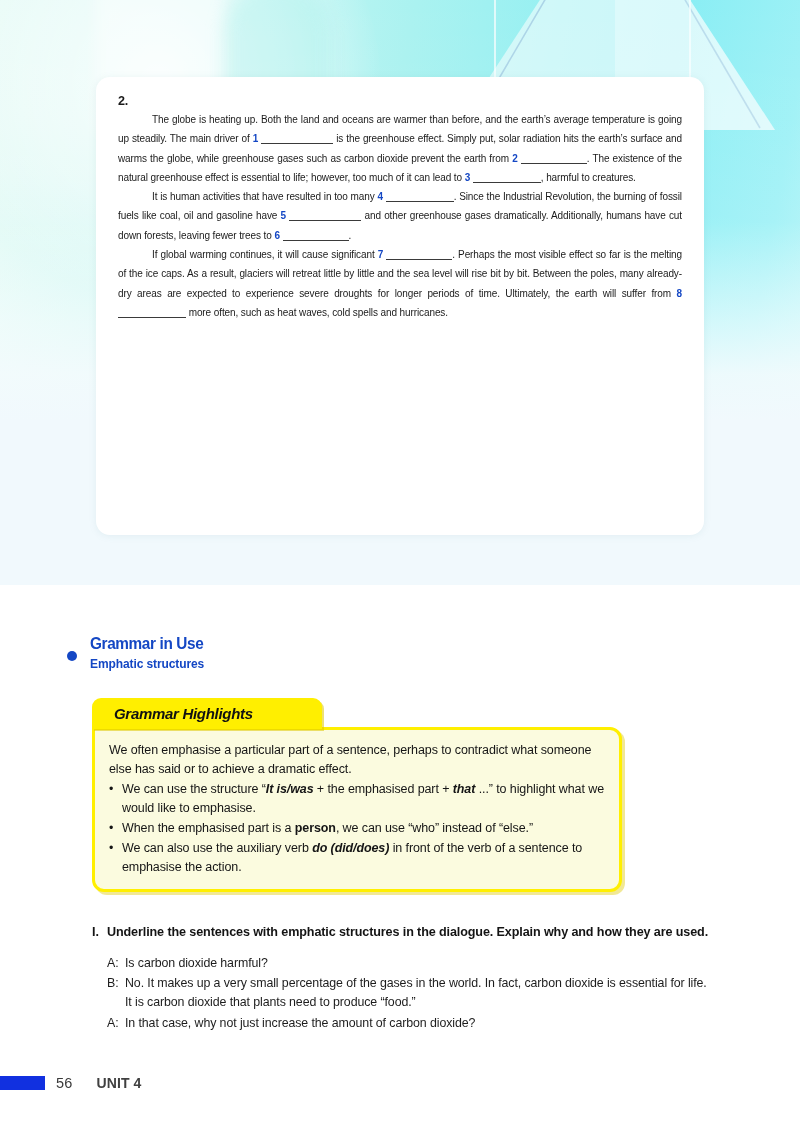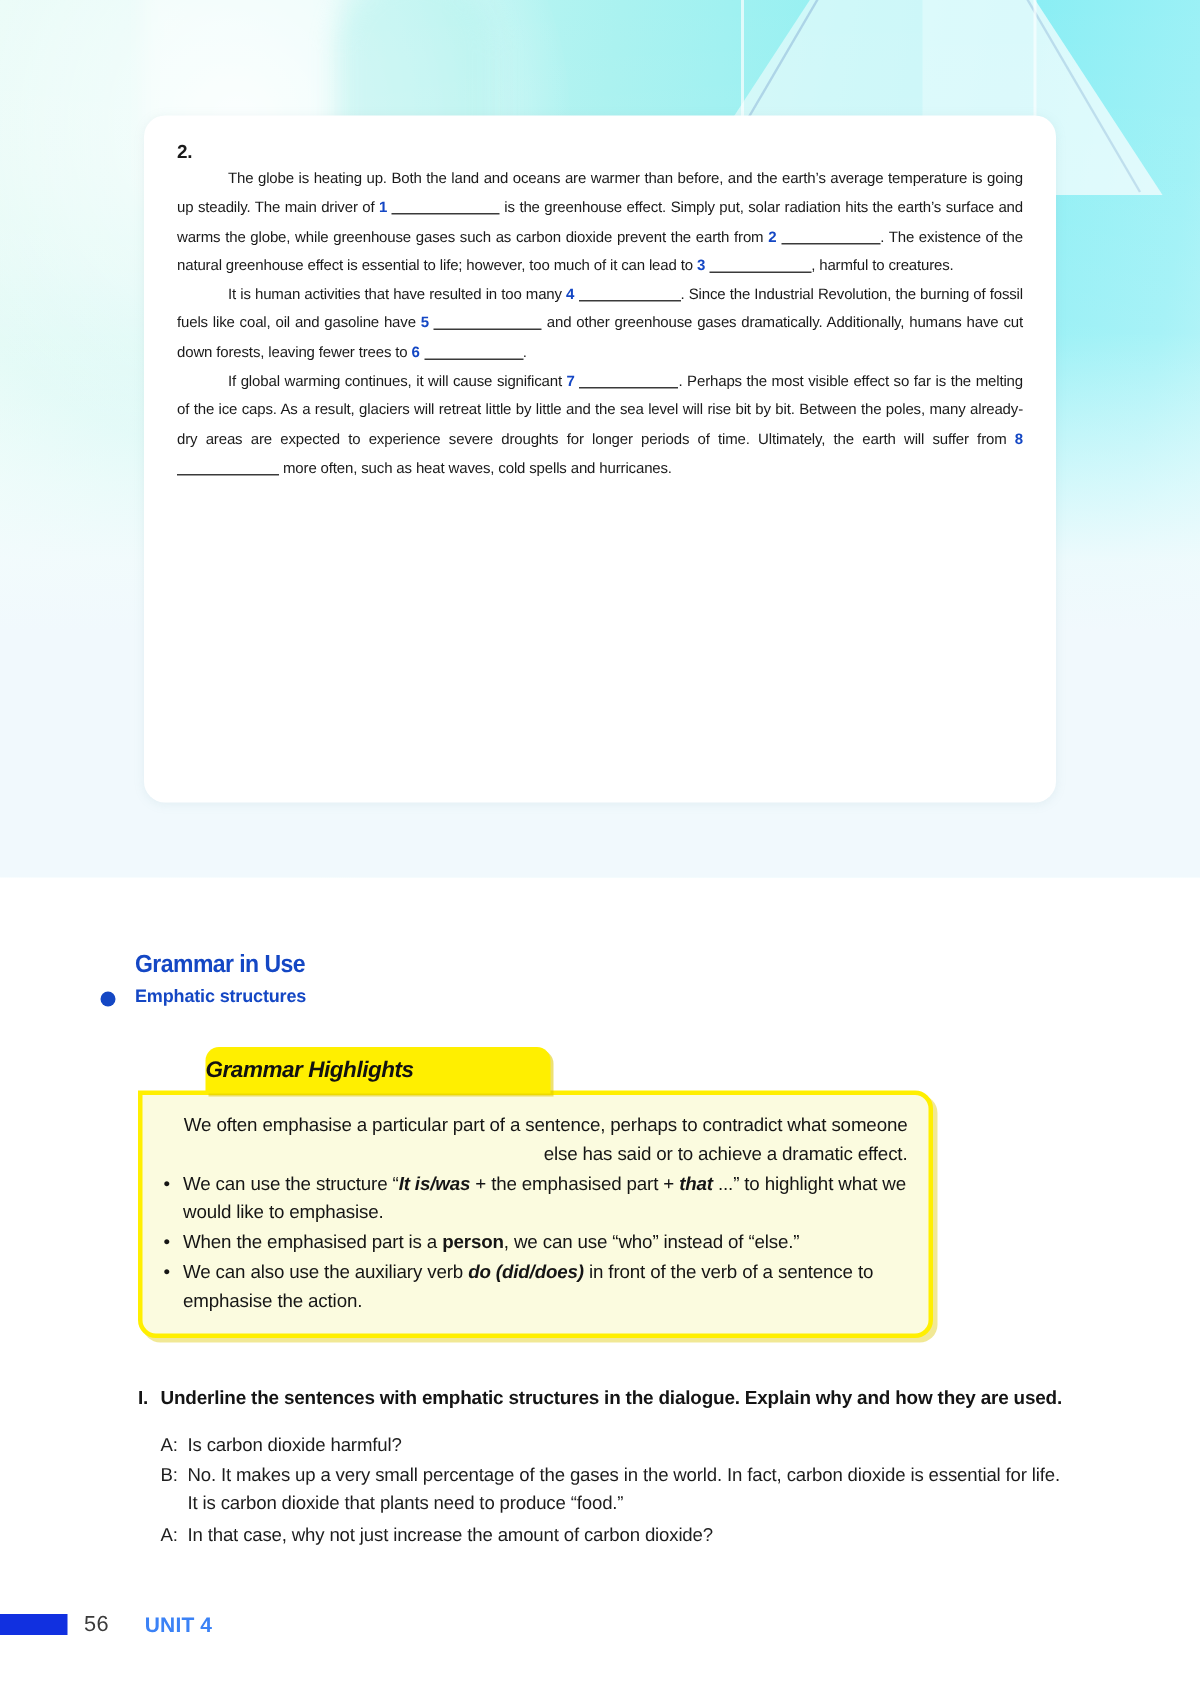--- a/index.html
+++ b/index.html
@@ -138,21 +138,21 @@
     position: absolute;
     left: 0; top: 585px;
     width: 800px;
     height: 547px;
     background: #ffffff;
   }
   #grammar-heading {
     position: absolute;
     left: 67px; top: 49px;
     display: flex;
-    align-items: flex-end;
+    align-items: center;
   }
   .gbullet {
     width: 10px; height: 10px;
     border-radius: 50%;
     background: #1447c4;
     margin-top: 6px;
     margin-right: 13px;
     flex: none;
   }
   .gtitle {
@@ -179,25 +179,25 @@
     left: 92px; top: 113px;
     width: 530px;
   }
   #gh-tab {
     width: 230px;
     height: 31px;
     background: #ffef00;
     border-radius: 9px 9px 0 0;
     display: flex;
     align-items: center;
+    padding-left: 22px;
     box-sizing: border-box;
     position: relative;
     z-index: 3;
     box-shadow: 2px 2px 0 rgba(222,200,0,0.55);
-    margin-left: 45px;
   }
   #gh-tab span {
     font-size: 15px;
     font-weight: bold;
     font-style: italic;
     color: #111111;
     letter-spacing: -0.3px;
   }
   #gh-body {
     position: relative;
@@ -208,21 +208,20 @@
     border-radius: 0 12px 12px 12px;
     padding: 11px 14px 12px 14px;
     box-shadow: 3px 3px 0 rgba(225,205,20,0.45);
   }
   .gh-lead {
     font-size: 12.5px;
     color: #151515;
     line-height: 1.52;
     letter-spacing: -0.1px;
     margin-bottom: 1px;
-    text-align: right;
   }
   .gh-item {
     display: flex;
     font-size: 12.5px;
     color: #151515;
     line-height: 1.52;
     letter-spacing: -0.1px;
     margin-top: 1px;
   }
   .gh-item .dot {
@@ -287,21 +286,21 @@
   #footer-page {
     margin-left: 11px;
     font-size: 14.5px;
     color: #3a3a3a;
     letter-spacing: 0.2px;
   }
   #footer-unit {
     margin-left: 24px;
     font-size: 14px;
     font-weight: bold;
-    color: #3b82f6;
+    color: #404040;
     letter-spacing: 0.1px;
   }
 </style>
 </head>
 <body>
 
 <div id="hero-band">
   <div id="hero-glow"></div>
   <div id="hero-arch"></div>
   <div id="hero-arch2"></div>

